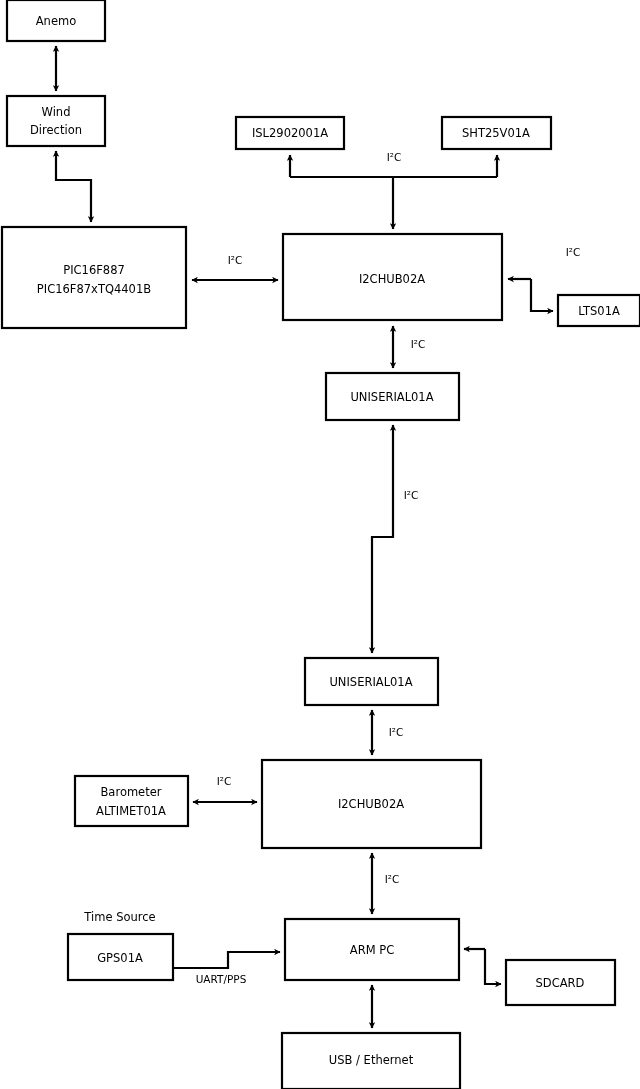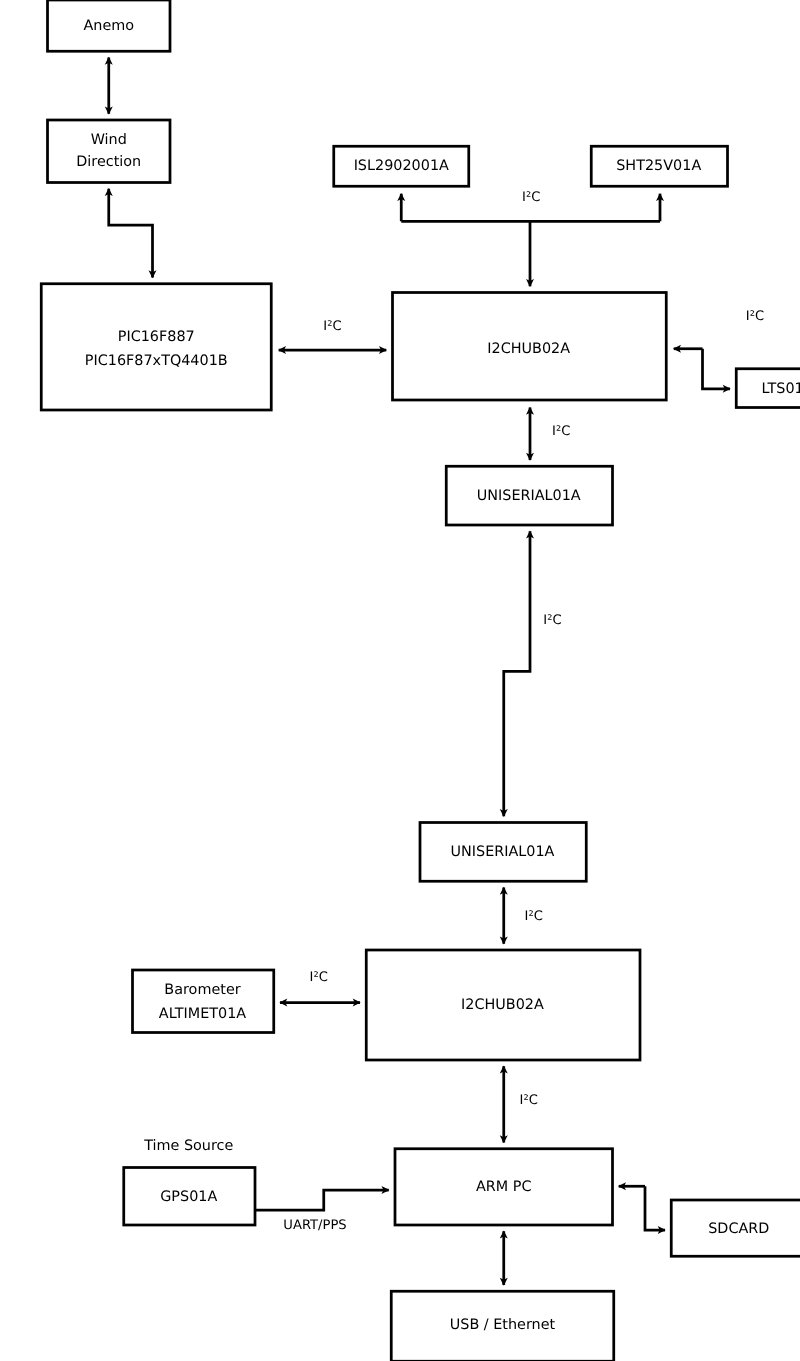--- a/index.html
+++ b/index.html
@@ -10,21 +10,20 @@
   body {
     width: 640px;
     height: 1089px;
     font-family: "DejaVu Sans", sans-serif;
     overflow: hidden;
   }
   #diagram-root {
     position: relative;
     width: 580px;
     height: 1089px;
-    margin-left: 31px;
   }
   svg.diagram {
     position: absolute;
     left: 0;
     top: 0;
     width: 640px;
     height: 1089px;
     display: block;
   }
   .node-rect {

